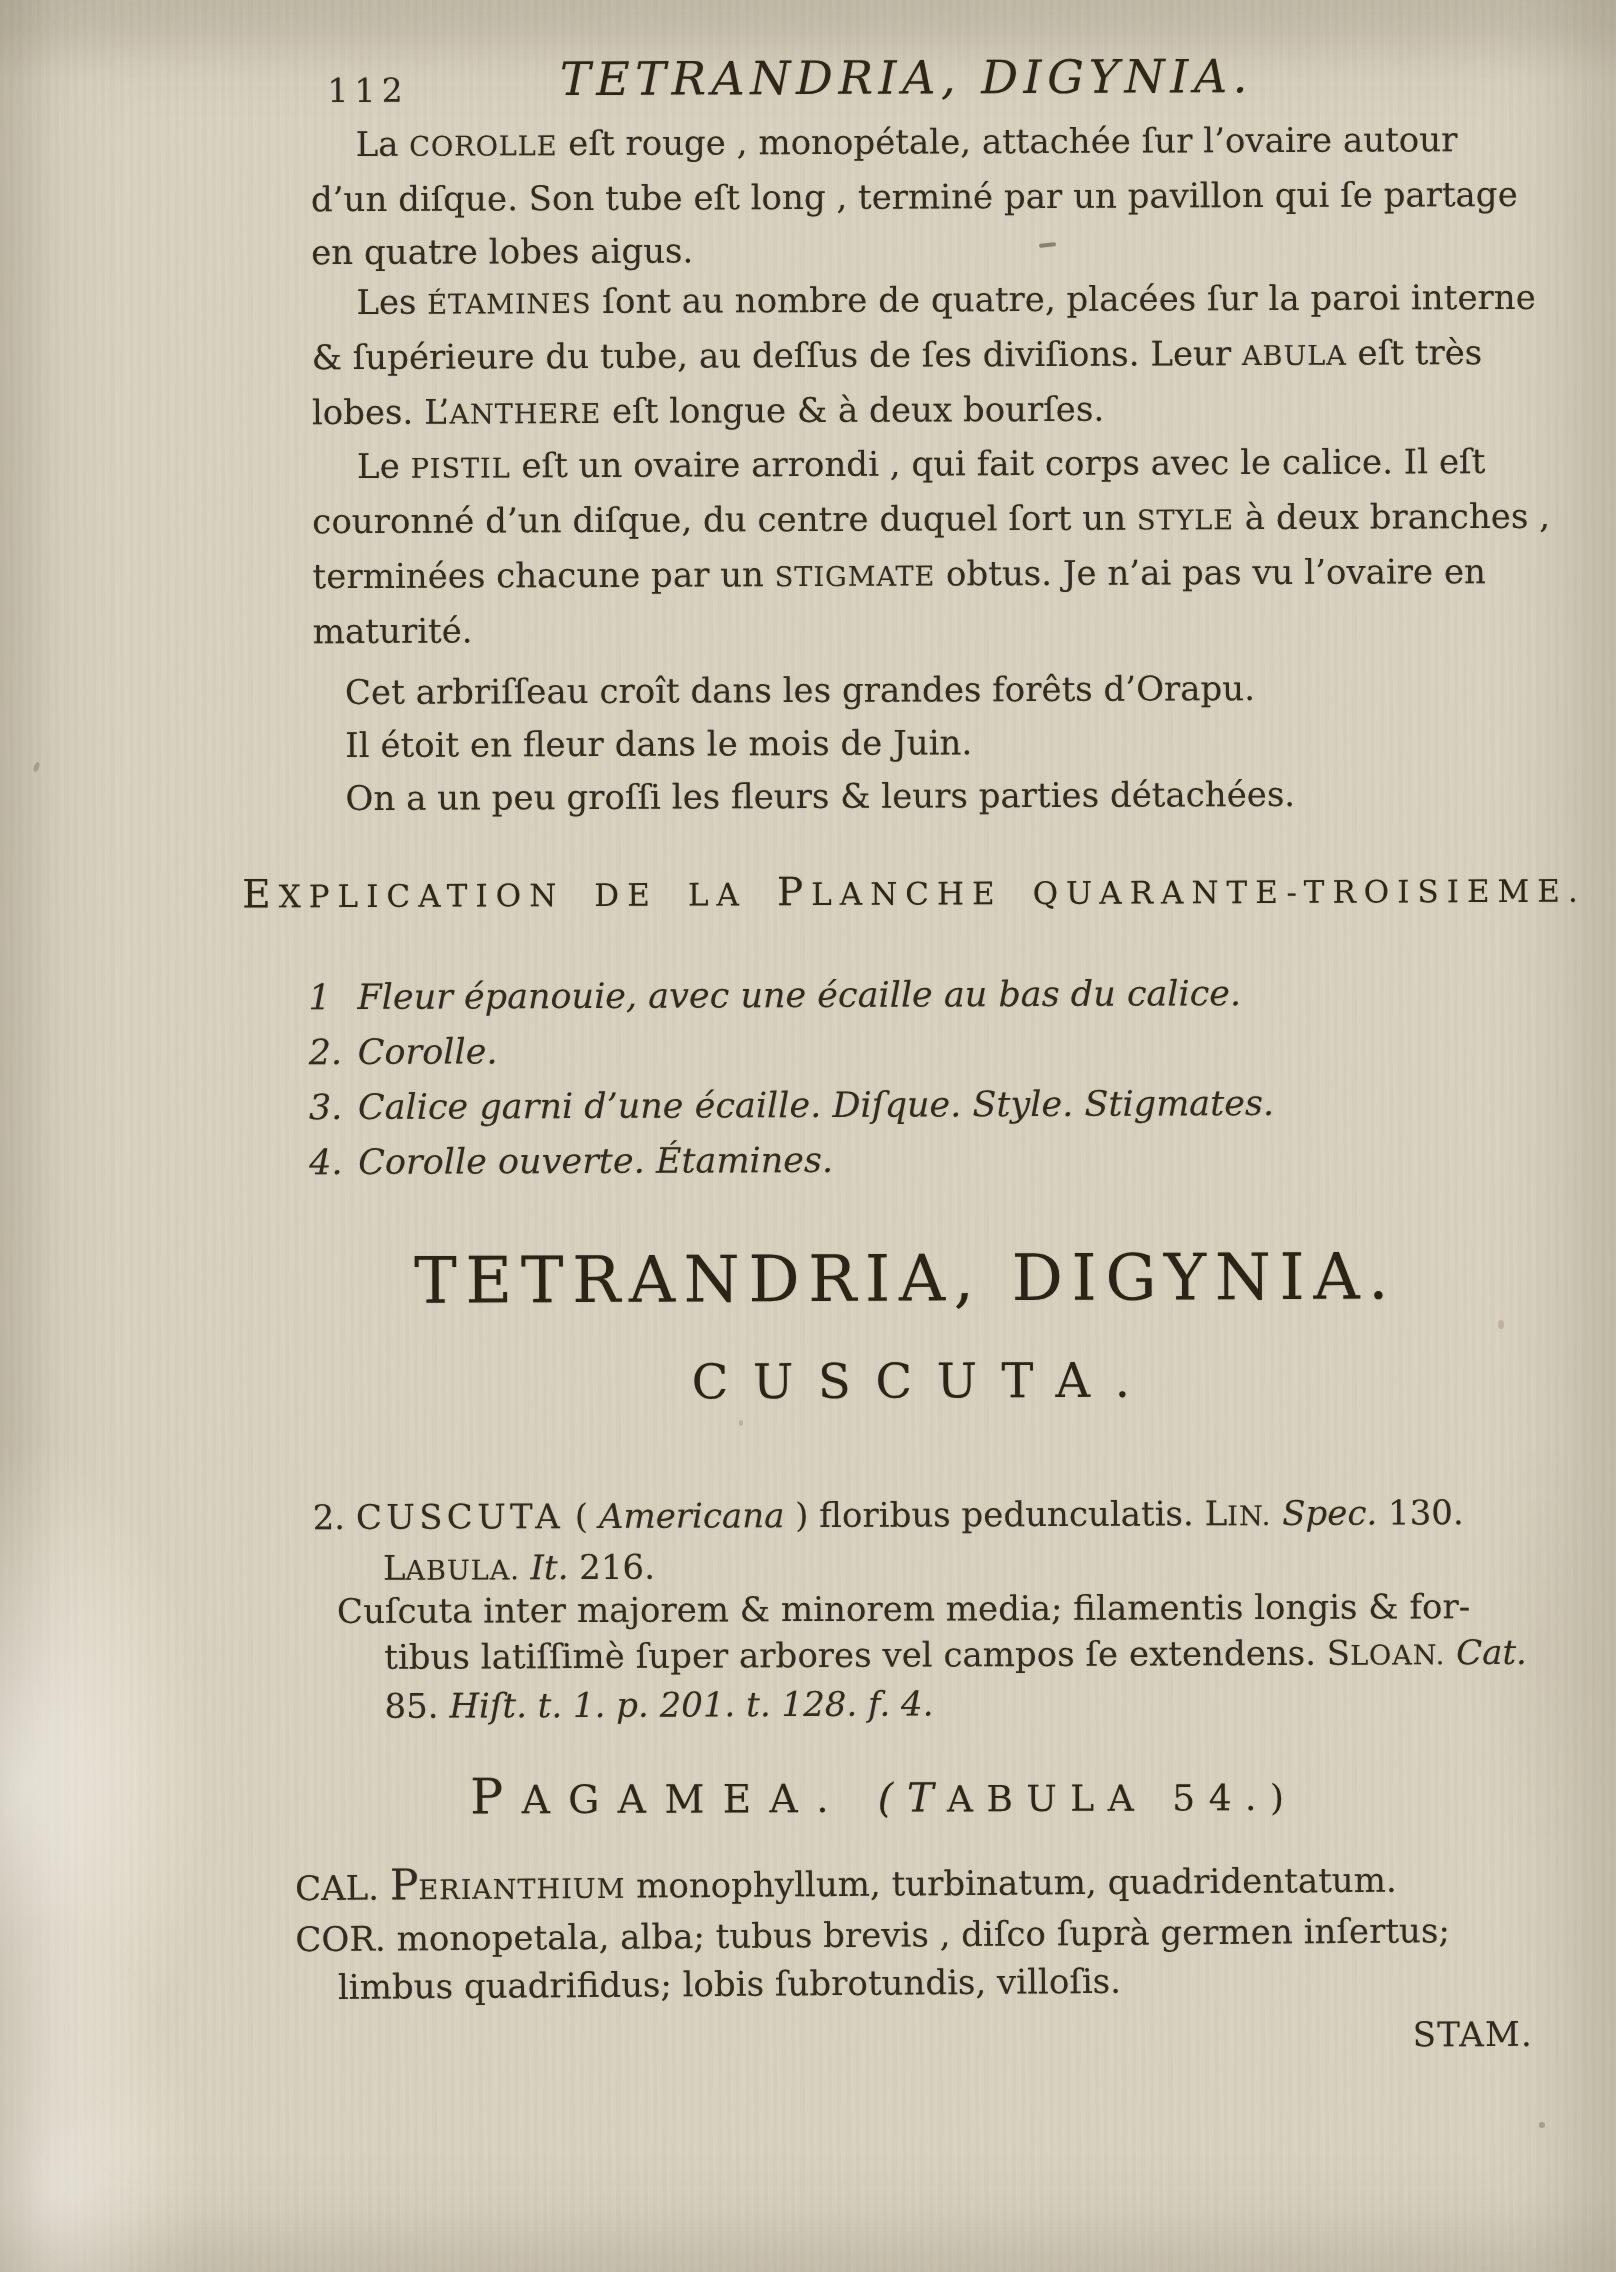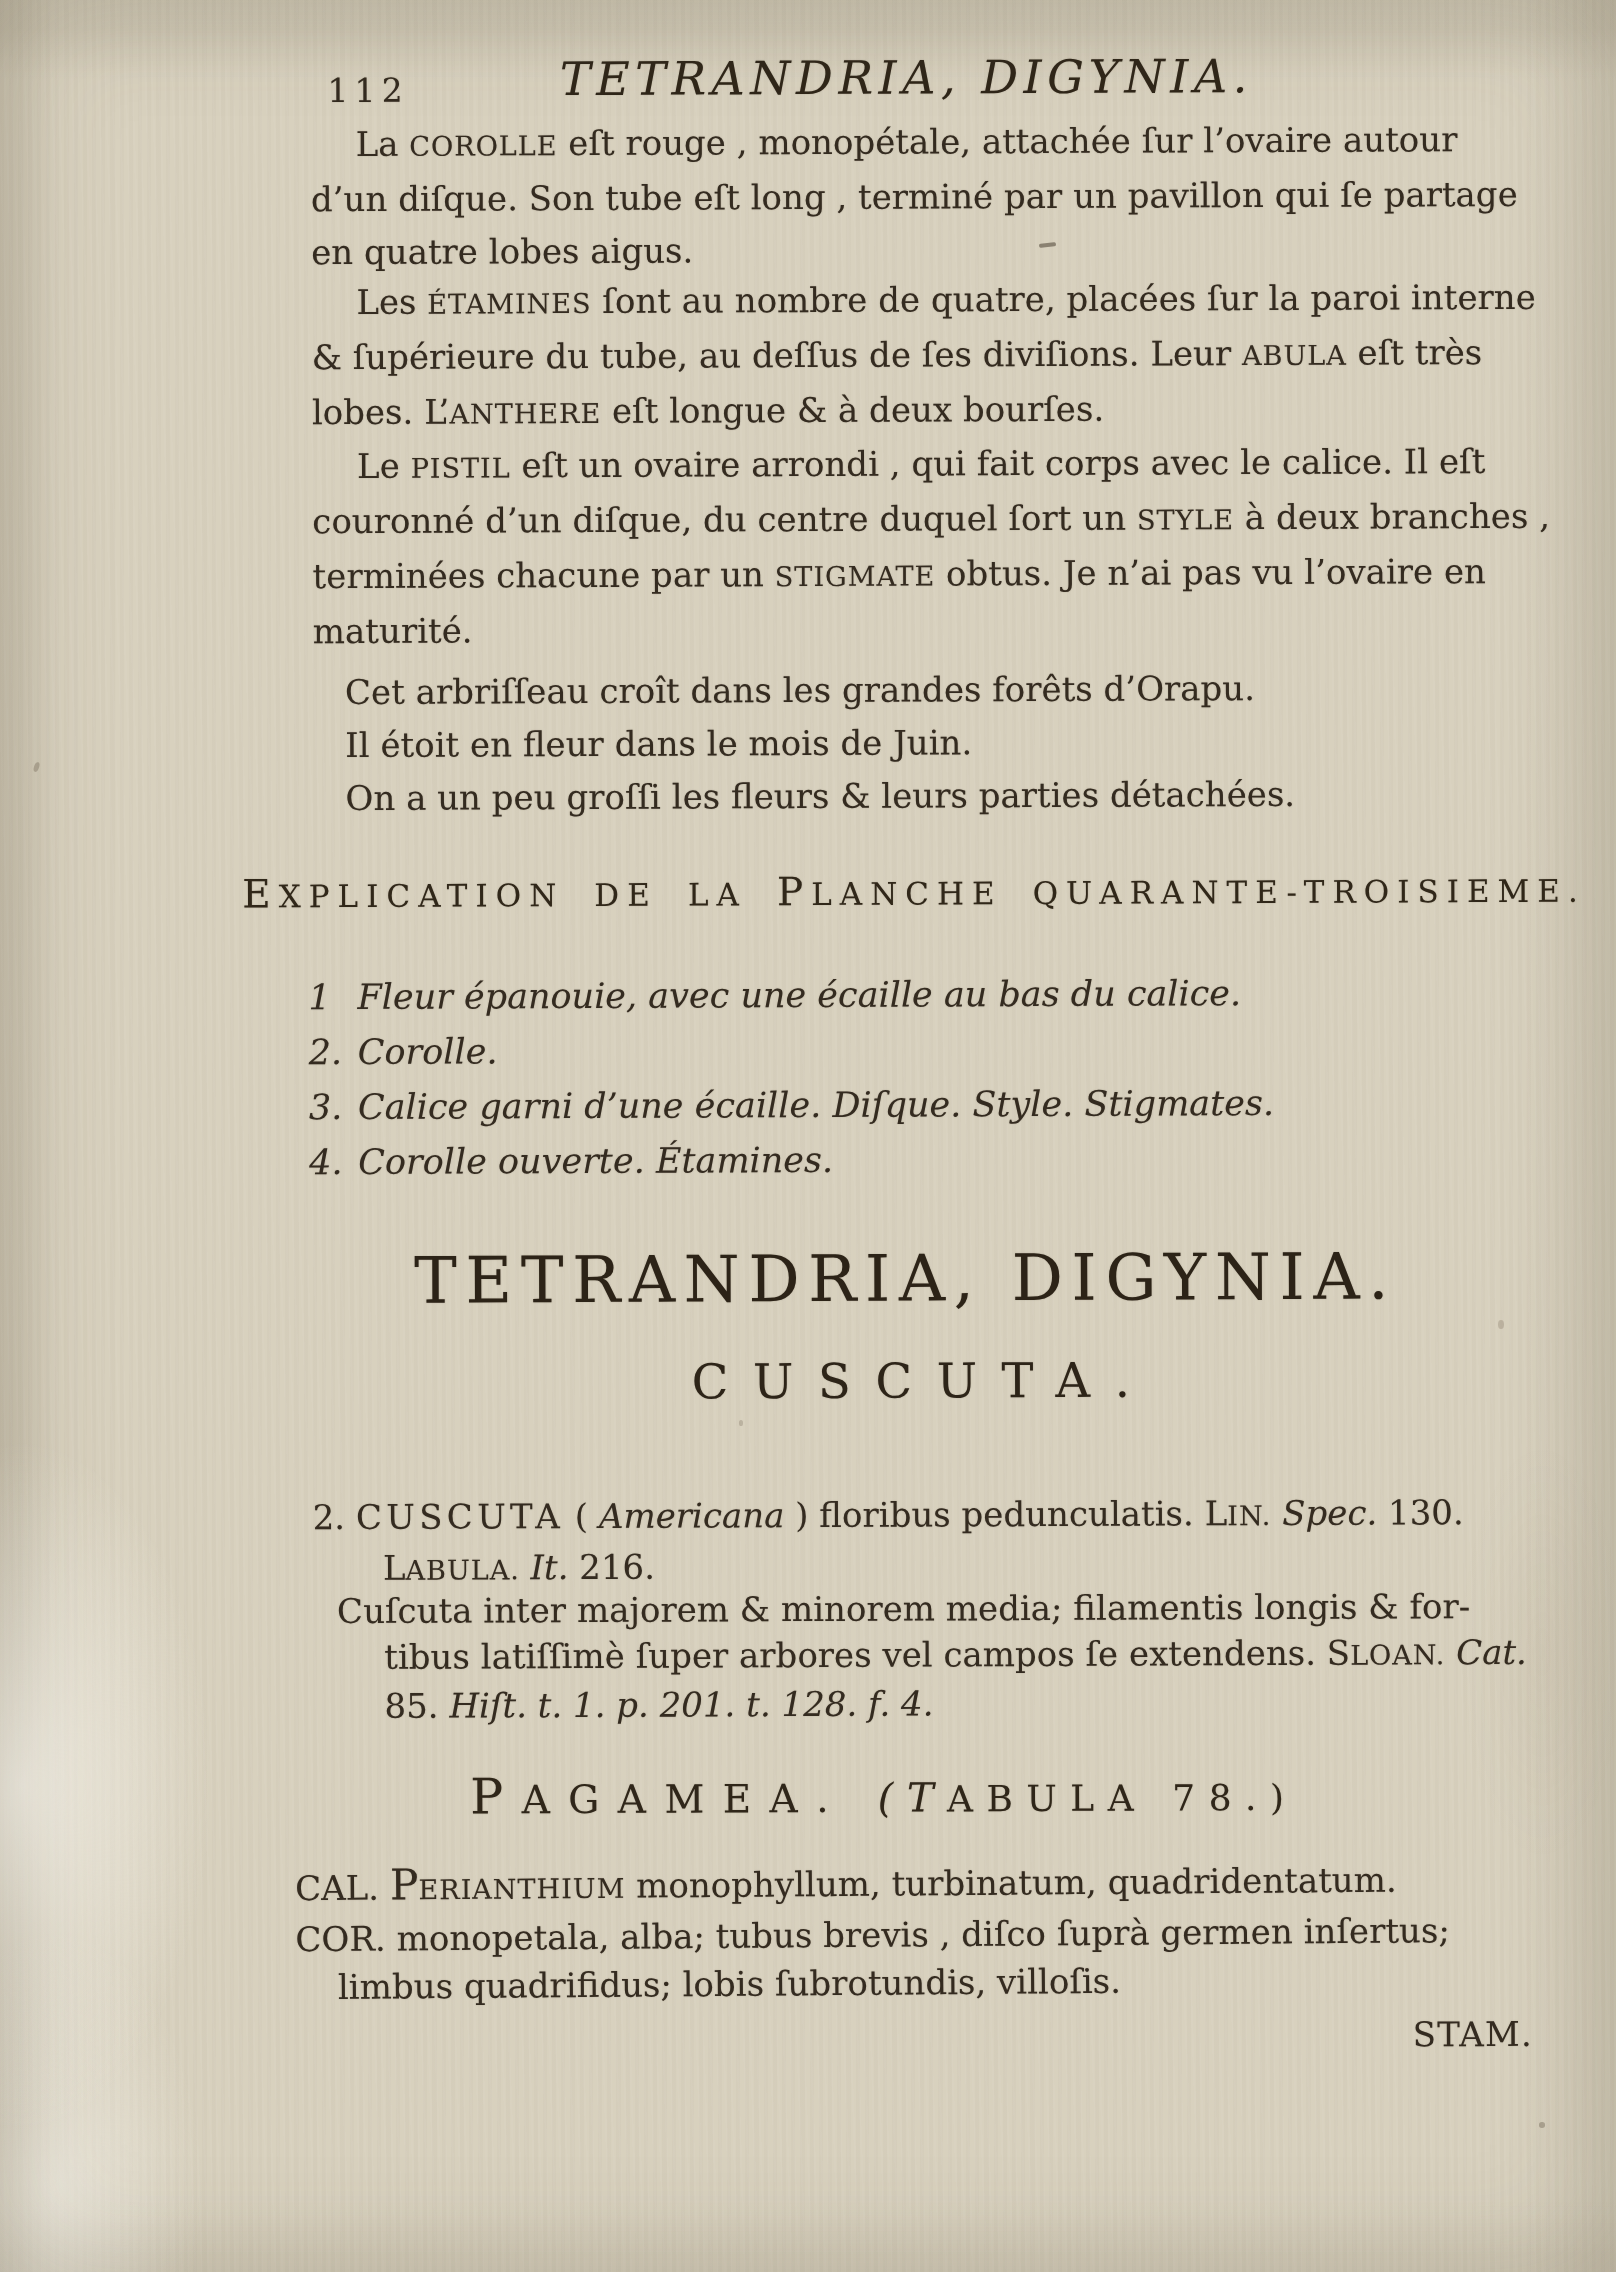--- a/index.html
+++ b/index.html
@@ -130,21 +130,21 @@
     <div class="line"><span>2. </span><span class="genus-word">CUSCUTA</span><span> ( </span><span class="it">Americana</span><span> ) floribus pedunculatis. </span><span>L</span><span class="sc">IN.</span><span> </span><span class="it">Spec.</span><span> 130.</span></div>
     <div class="line cont"><span>L</span><span class="sc">ABULA.</span><span> </span><span class="it">It.</span><span> 216.</span></div>
   </div>
 
   <div id="syn">
     <div class="line"><span>Cuſcuta inter majorem &amp; minorem media; filamentis longis &amp; for-</span></div>
     <div class="line cont"><span>tibus latiſſimè ſuper arbores vel campos ſe extendens. </span><span>S</span><span class="sc">LOAN.</span><span> </span><span class="it">Cat.</span></div>
     <div class="line cont"><span>85. </span><span class="it">Hiſt. t. 1. p. 201. t. 128. f. 4.</span></div>
   </div>
 
-  <div id="pagamea"><span class="pg-lead">P</span><span class="pg-main">AGAMEA. </span><span class="pg-tab">(T</span><span class="pg-tab-sm">ABULA</span><span class="pg-tab-sm"> 78.)</span></div>
+  <div id="pagamea"><span class="pg-lead">P</span><span class="pg-main">AGAMEA. </span><span class="pg-tab">(T</span><span class="pg-tab-sm">ABULA</span><span class="pg-tab-sm"> 54.)</span></div>
 
   <div id="latdesc">
     <div class="line"><span>CAL. </span><span class="lead">P</span><span class="sc">ERIANTHIUM</span><span> monophyllum, turbinatum, quadridentatum.</span></div>
     <div class="line"><span>COR. monopetala, alba; tubus brevis , diſco ſuprà germen inſertus;</span></div>
     <div class="line cont"><span>limbus quadrifidus; lobis ſubrotundis, villoſis.</span></div>
   </div>
 
   <div id="catch">STAM.</div>
 
 </div>

